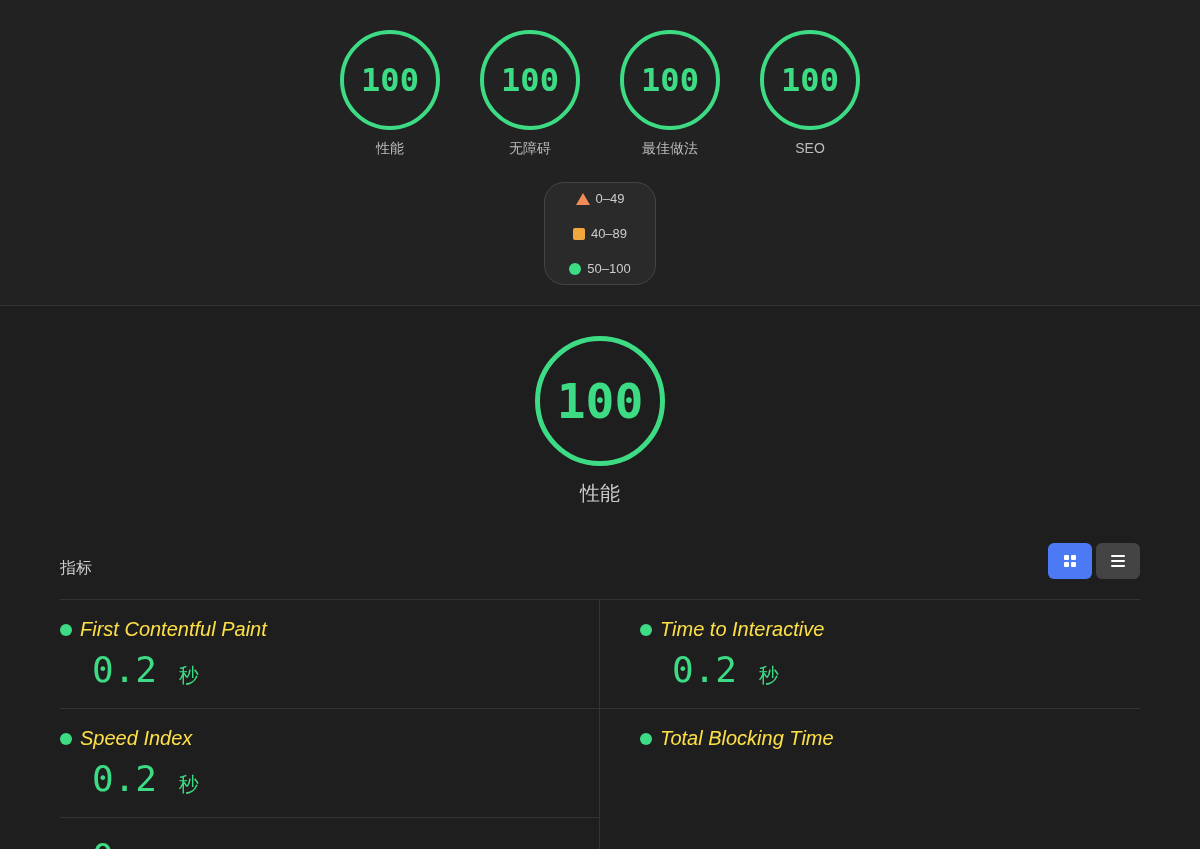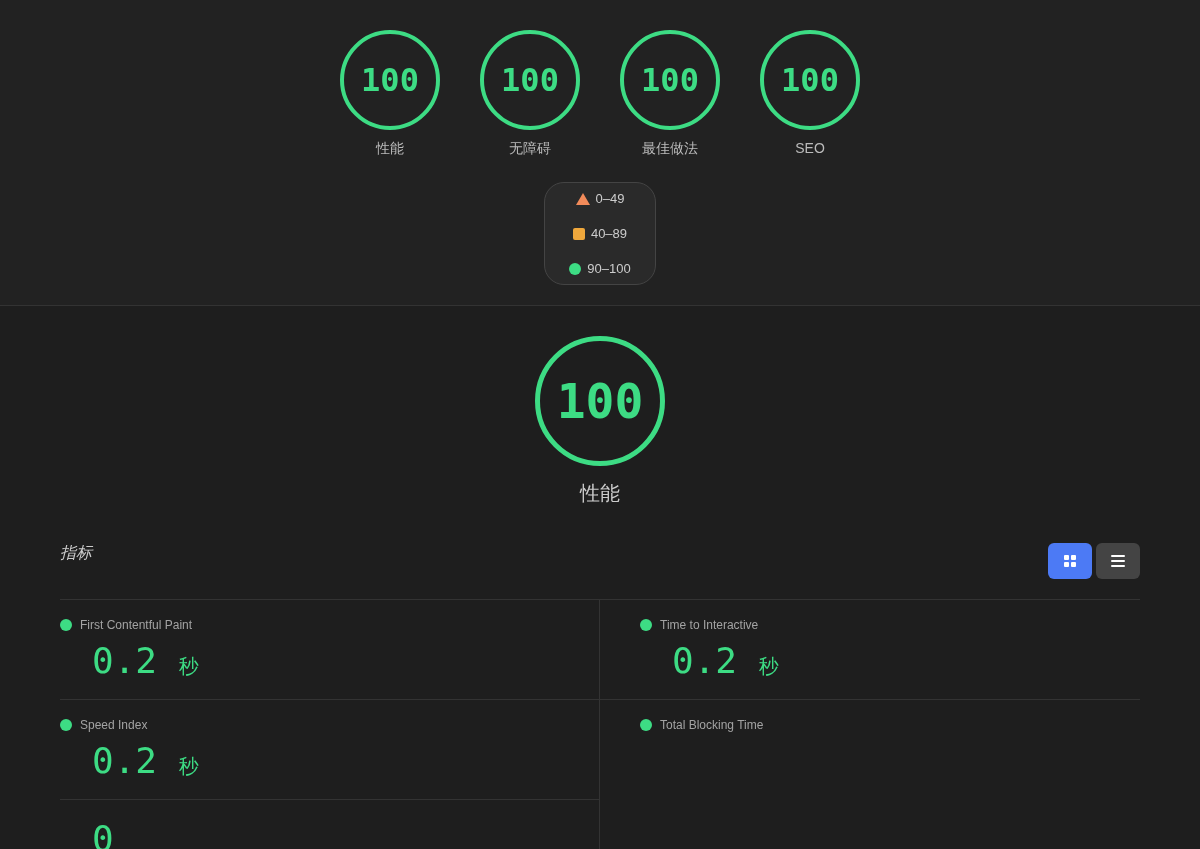--- a/index.html
+++ b/index.html
@@ -138,23 +138,22 @@
     }
 
     
     .metrics-container {
       width: 100%;
     }
 
     .metrics-header {
       display: flex;
       justify-content: space-between;
-      align-items: flex-start;
+      align-items: flex-end;
       margin-bottom: 20px;
-      font-style: italic;
     }
 
     .metrics-title {
       font-size: 16px;
       color: #ccc;
     }
 
     .view-toggle {
       display: flex;
       gap: 4px;
@@ -235,22 +234,23 @@
 
     .metric-dot {
       width: 12px;
       height: 12px;
       border-radius: 50%;
       background: #3ddc84;
       flex-shrink: 0;
     }
 
     .metric-name {
-      font-size: 12px;
-      color: #a3a3a3;
+      font-size: 20px;
+      color: #fde047;
+      font-style: italic;
     }
 
     .metric-value {
       font-size: 36px;
       font-weight: 300;
       color: #3ddc84;
       font-family: monospace;
       margin-left: 32px;
     }
 
@@ -295,21 +295,21 @@
     <div class="legend-item">
       <div class="legend-icon-triangle"></div>
       <span>0–49</span>
     </div>
     <div class="legend-item">
       <div class="legend-icon-square"></div>
       <span>40–89</span>
     </div>
     <div class="legend-item">
       <div class="legend-icon-circle"></div>
-      <span>90–100</span>
+      <span>50–100</span>
     </div>
   </div>
 </div>
 
 <div class="main-section">
 
   <div class="big-score-area">
     <div class="big-score-circle">
       <span class="big-score-num">100</span>
     </div>

